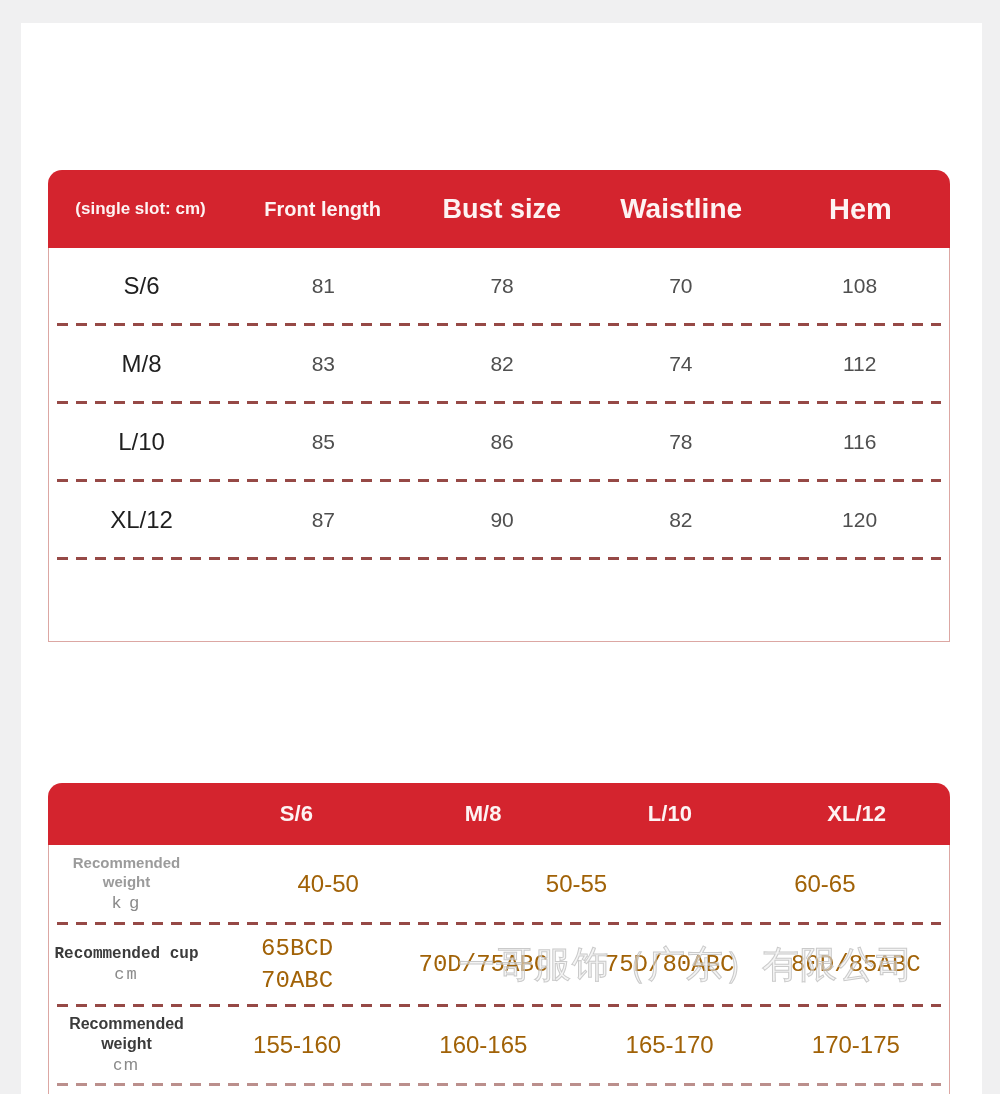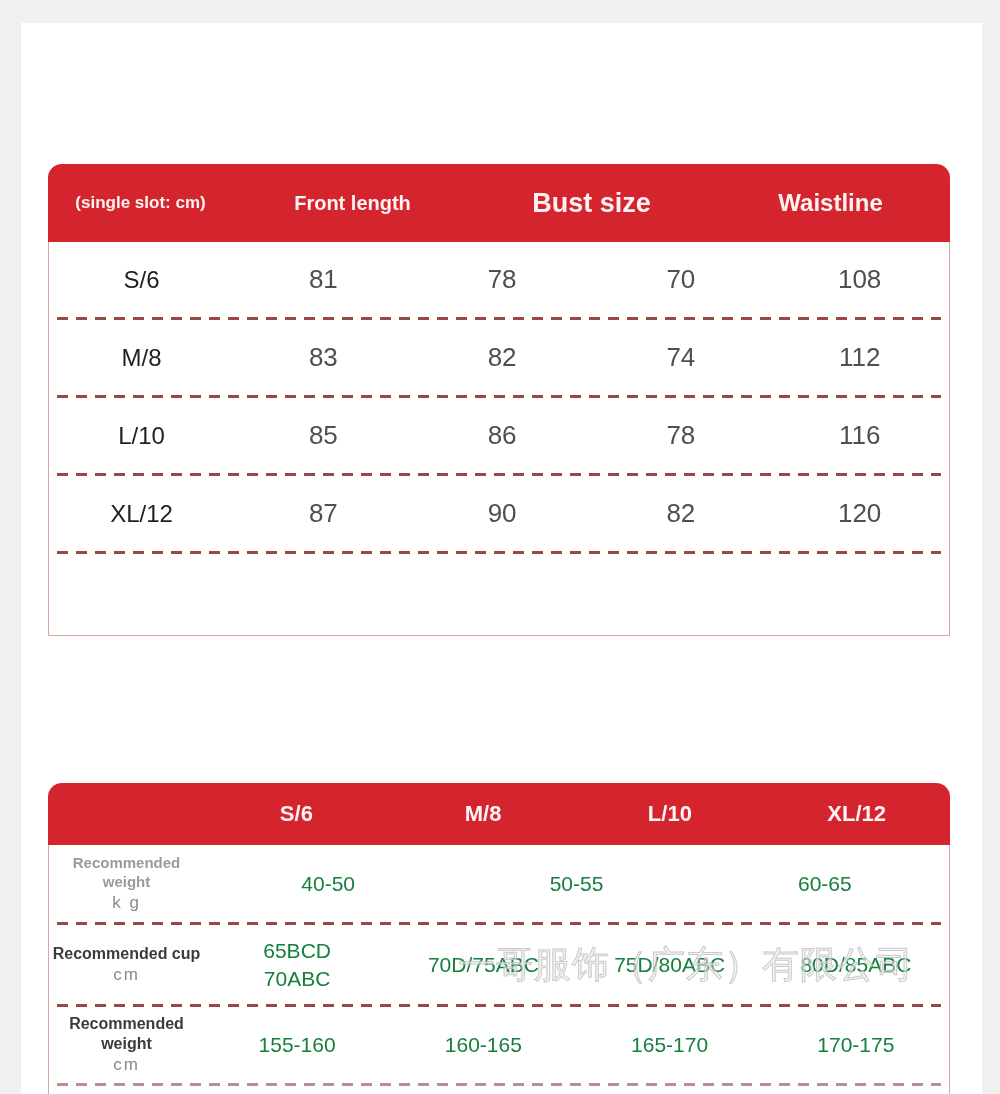--- a/index.html
+++ b/index.html
@@ -27,54 +27,54 @@
   .cell { text-align:center; }
   .dash {
     height:3px; margin:0 8px;
     background:repeating-linear-gradient(90deg,#964946 0 11px,transparent 11px 19px);
   }
   .dash.light {
     background:repeating-linear-gradient(90deg,#bb8f8c 0 11px,transparent 11px 19px);
   }
 
   
-  .t1 { top:164px; }
+  .t1 { top:170px; }
   .t1 .tbl-header { height:78px; }
   .t1 .c1 { flex:0 0 185px; }
   .t1 .c2, .t1 .c3, .t1 .c4, .t1 .c5 { flex:1; }
   .t1 .h-note { font-size:17px; }
   .t1 .h-front { font-size:20px; }
   .t1 .h-bust { font-size:27px; }
-  .t1 .h-waist { font-size:24px;text-align:center; }
+  .t1 .h-waist { font-size:28px;text-align:center; }
   .t1 .h-hem { font-size:29px; }
   .t1-body {
     border:1px solid #dca7a3; border-top:none;
     height:394px; background:#fff;
   }
   .t1-row { height:75px; display:flex; align-items:center; }
   .t1-row .size { font-size:24px; color:#1f1f1f; }
-  .t1-row .val { font-size:26px; color:#4f4f4f; }
+  .t1-row .val { font-size:21px; color:#4f4f4f; }
 
   
   .t2 { top:783px; }
   .t2 .tbl-header { height:62px; font-size:22px; }
   .t2 .c1 { flex:0 0 155px; }
   .t2 .c2, .t2 .c3, .t2 .c4, .t2 .c5 { flex:1; }
   .t2-body {
     border-left:1px solid #dca7a3; border-right:1px solid #dca7a3;
     height:249px; background:#fff;
   }
   .t2-row { display:flex; align-items:center; }
   .t2-row .label-cell { line-height:1.25; }
   .t2-row .label-main { font-size:16px; font-weight:bold; color:#3b3b3b; }
   .t2-row.muted .label-main { color:#9b9b9b; font-size:15px; }
   .t2-row .label-unit { font-size:17px; color:#8a8a8a; letter-spacing:2px; }
-  .t2-row .val { font-size:21px; color:#15803d; white-space:pre-line; line-height:1.3; }
+  .t2-row .val { font-size:24px; color:#a16207; white-space:pre-line; line-height:1.3; }
   .r1 { height:77px; }
-  .r2 { height:79px; }
+  .r2 { height:79px;font-family:Liberation Mono, monospace; }
   .r3 { height:76px; }
 
   
   .watermark {
     position:absolute; left:458px; top:940px;
     font-size:37px; letter-spacing:1px;
     color:rgba(235,235,235,0.55);
     -webkit-text-stroke:1px rgba(190,190,190,0.8);
     white-space:nowrap;
     pointer-events:none;
@@ -84,20 +84,21 @@
 <body>
 
 <div class="panel"></div>
 
 <div class="tbl t1">
   <div class="tbl-header">
     <div class="cell c1 h-note">(single slot: cm)</div>
     <div class="cell c2 h-front">Front length</div>
     <div class="cell c3 h-bust">Bust size</div>
     <div class="cell c4 h-waist">Waistline</div>
+    <div class="cell c5 h-hem">Hem</div>
   </div>
   <div class="t1-body">
 
     <div class="t1-row">
       <div class="cell c1 size">S/6</div>
       <div class="cell c2 val">81</div>
       <div class="cell c3 val">78</div>
       <div class="cell c4 val">70</div>
       <div class="cell c5 val">108</div>
     </div>

